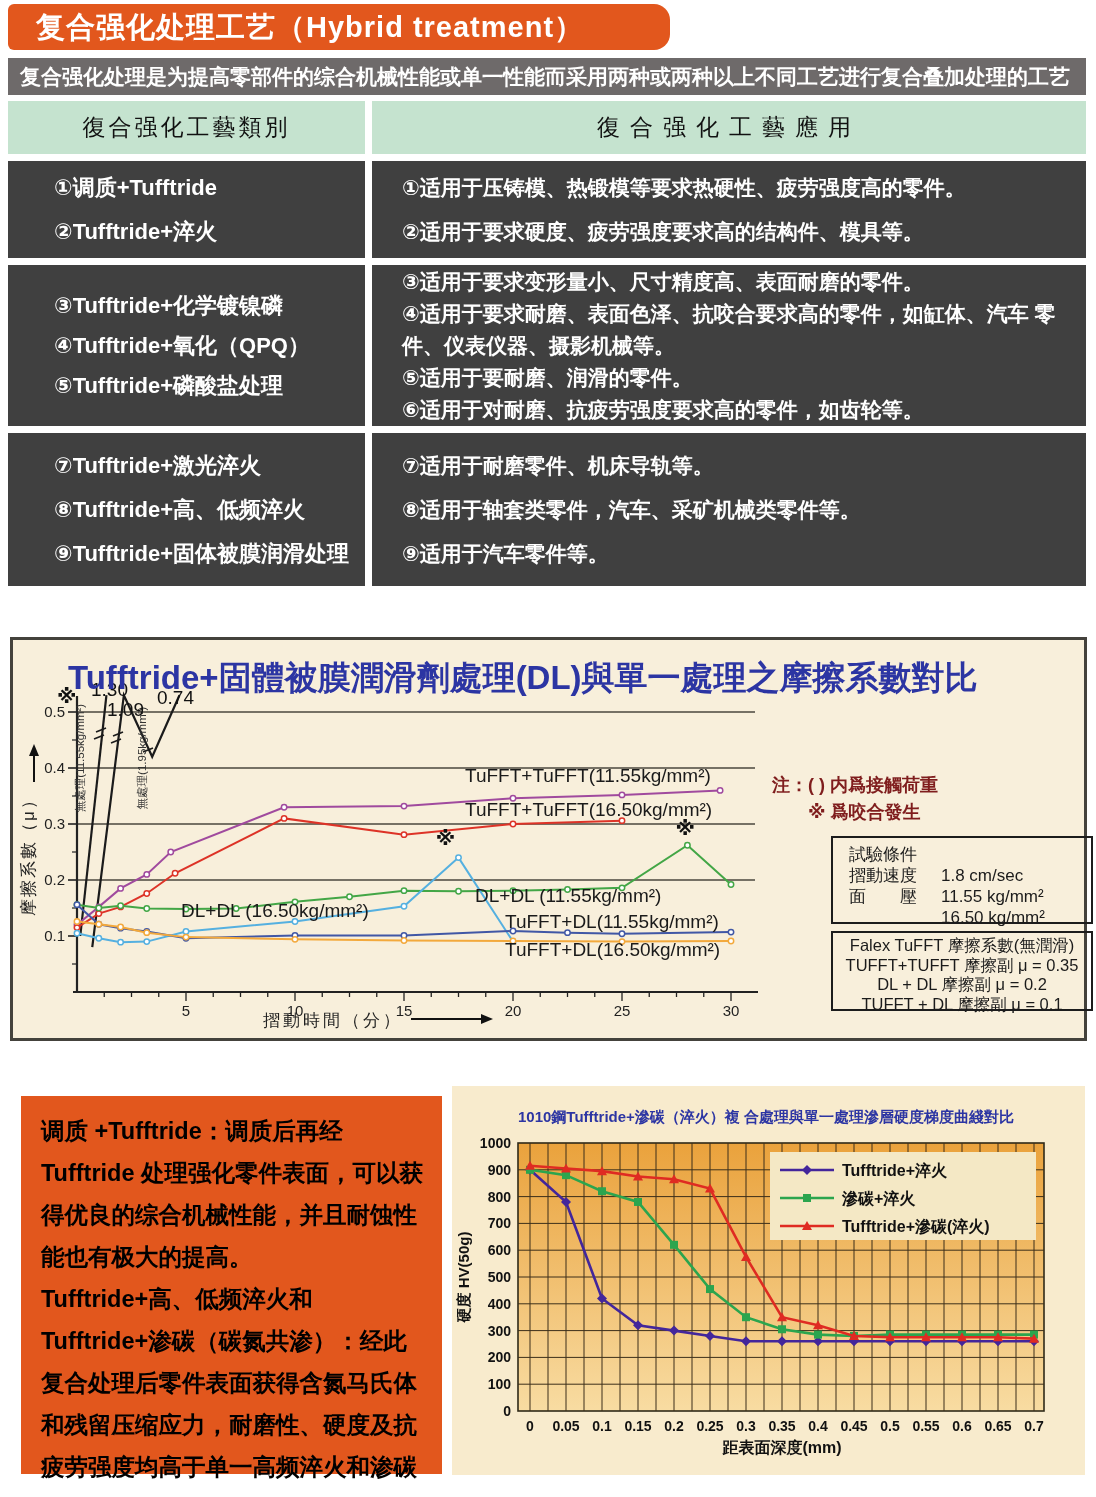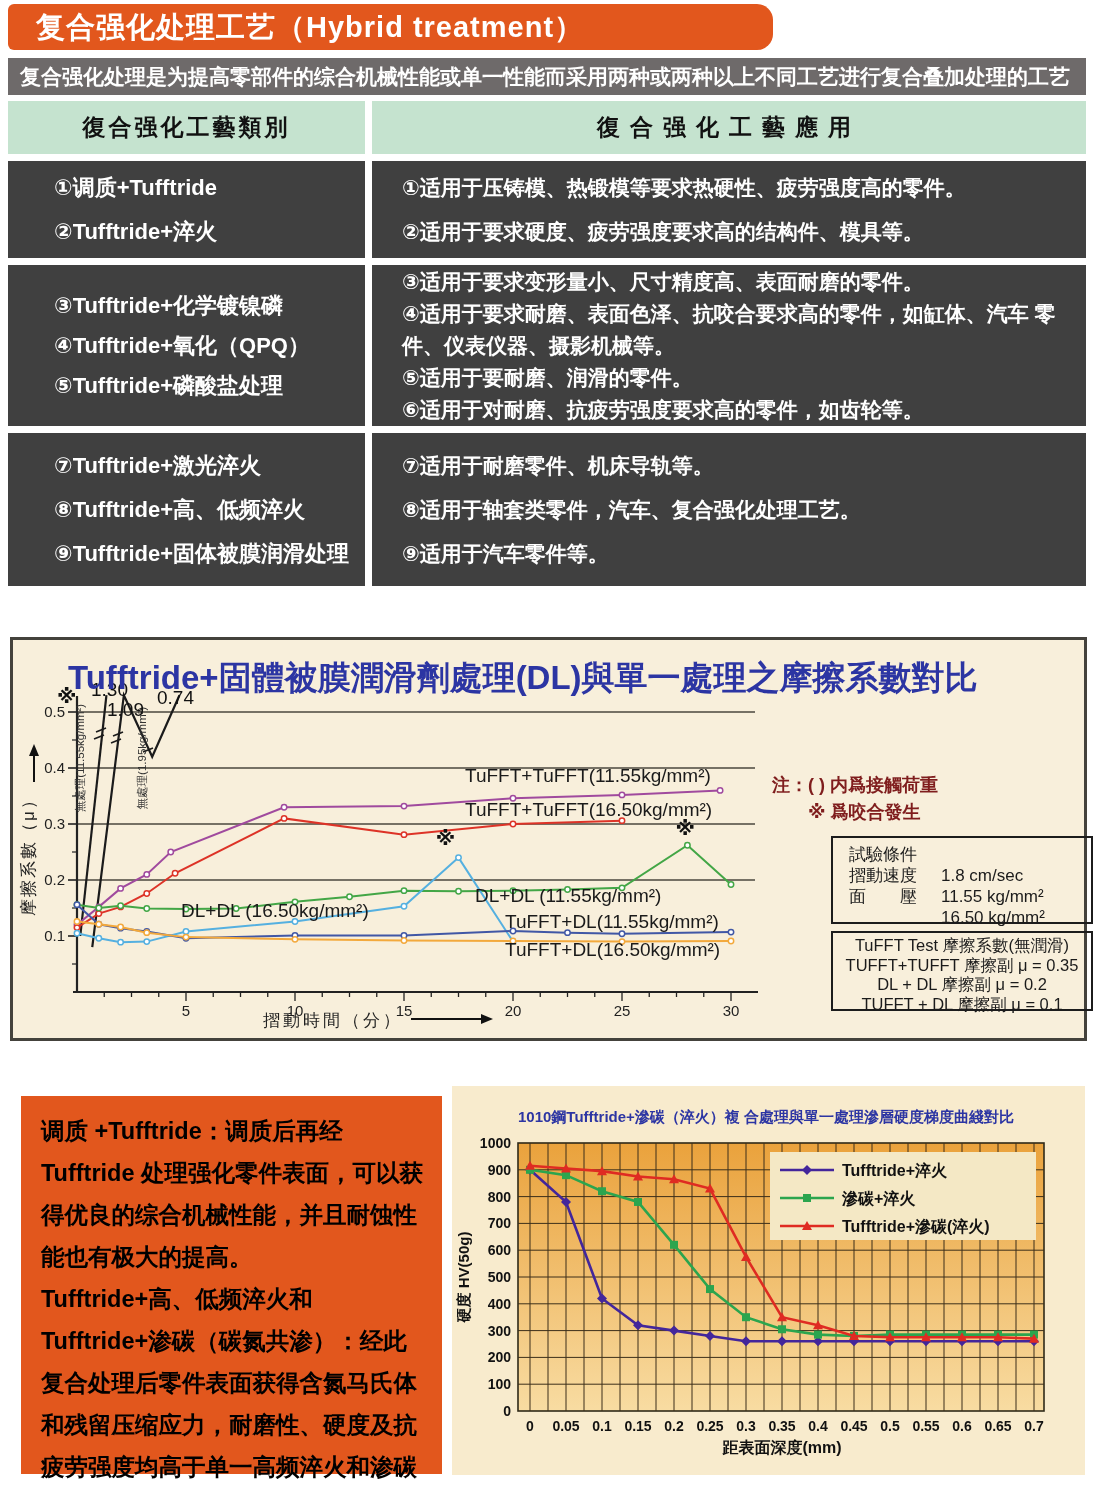--- a/index.html
+++ b/index.html
@@ -1,30 +1,30 @@
 <!DOCTYPE html>
 <html><head>
 <meta charset="utf-8">
 <style>
   html,body{margin:0;padding:0;}
   body{width:1096px;height:1497px;position:relative;background:#ffffff;
        font-family:"Liberation Sans","DejaVu Sans",sans-serif;overflow:hidden;}
   .abs{position:absolute;}
   
-  #banner{left:8px;top:4px;width:765px;height:46px;background:#e2571d;
+  #banner{left:8px;top:4px;width:662px;height:46px;background:#e2571d;
           border-radius:6px 16px 16px 6px;color:#fff;font-weight:bold;font-size:29px;
           line-height:46px;padding-left:28px;box-sizing:border-box;letter-spacing:1px;}
   
   #intro{left:8px;top:58px;width:1078px;height:37px;background:#6e6a6a;color:#fff;
          font-weight:bold;font-size:21px;line-height:37px;padding-left:12px;box-sizing:border-box;}
   
   #proc-table{left:8px;top:101px;width:1078px;display:grid;
               grid-template-columns:357px 714px;grid-template-rows:53px 97px 161px 153px;
               column-gap:7px;row-gap:7px;}
-  .th{background:#c5e3cf;color:#111;font-weight:bold;font-size:23px;
+  .th{background:#c5e3cf;color:#111;font-weight:normal;font-size:23px;
       display:flex;align-items:center;justify-content:center;}
   .th.sp1{letter-spacing:3px;} .th.sp2{letter-spacing:10px;}
   .cell{background:#404040;color:#fff;font-weight:bold;display:flex;
         flex-direction:column;justify-content:center;box-sizing:border-box;}
   .cell.lft{padding-left:46px;font-size:22px;line-height:40px;}
   .cell.rgt{padding-left:30px;padding-right:28px;font-size:21px;line-height:32px;}
   .cell.lh44{line-height:44px;}
   
   #chart1{left:10px;top:637px;width:1077px;height:404px;background:#f8efdb;
           border:3px solid #44423c;box-sizing:border-box;}
@@ -83,21 +83,21 @@
       <div>⑤适用于要耐磨、润滑的零件。</div>
       <div>⑥适用于对耐磨、抗疲劳强度要求高的零件，如齿轮等。</div>
     </div>
     <div class="cell lft lh44">
       <div>⑦Tufftride+激光淬火</div>
       <div>⑧Tufftride+高、低频淬火</div>
       <div>⑨Tufftride+固体被膜润滑处理</div>
     </div>
     <div class="cell rgt lh44">
       <div>⑦适用于耐磨零件、机床导轨等。</div>
-      <div>⑧适用于轴套类零件，汽车、复合强化处理工艺。</div>
+      <div>⑧适用于轴套类零件，汽车、采矿机械类零件等。</div>
       <div>⑨适用于汽车零件等。</div>
     </div>
   </div>
 
 <div id="chart1" class="abs">
   <svg id="c1svg" class="abs" width="765" height="398" viewBox="0 0 765 398">
       <line x1="64" y1="240" x2="742" y2="240" stroke="#4b473e" stroke-width="1.7"></line>
       <line x1="64" y1="184" x2="742" y2="184" stroke="#4b473e" stroke-width="1.7"></line>
       <line x1="64" y1="128" x2="742" y2="128" stroke="#4b473e" stroke-width="1.7"></line>
       <line x1="64" y1="72" x2="742" y2="72" stroke="#4b473e" stroke-width="1.7"></line>
@@ -260,21 +260,21 @@
       <div class="rw">
         <span class="lb">面　　壓</span>
         <span>11.55 kg/mm²</span>
       </div>
       <div class="rw">
         <span class="lb"></span>
         <span>16.50 kg/mm²</span>
       </div>
     </div>
   <div id="falex-box" class="abs databox">
-      <div>TuFFT Test 摩擦系數(無潤滑)</div>
+      <div>Falex TuFFT 摩擦系數(無潤滑)</div>
       <div>TUFFT+TUFFT 摩擦副 μ = 0.35</div>
       <div>DL + DL 摩擦副 μ = 0.2</div>
       <div>TUFFT + DL 摩擦副 μ = 0.1</div>
     </div>
 </div>
 
 <div id="orange-box" class="abs">
   <p>调质 +Tufftride：调质后再经 Tufftride 处理强化零件表面，可以获得优良的综合机械性能，并且耐蚀性能也有极大的提高。</p>
   <p>Tufftride+高、低频淬火和Tufftride+渗碳（碳氮共渗）：经此复合处理后零件表面获得含氮马氏体和残留压缩应力，耐磨性、硬度及抗疲劳强度均高于单一高频淬火和渗碳处理零件。</p>
 </div>

